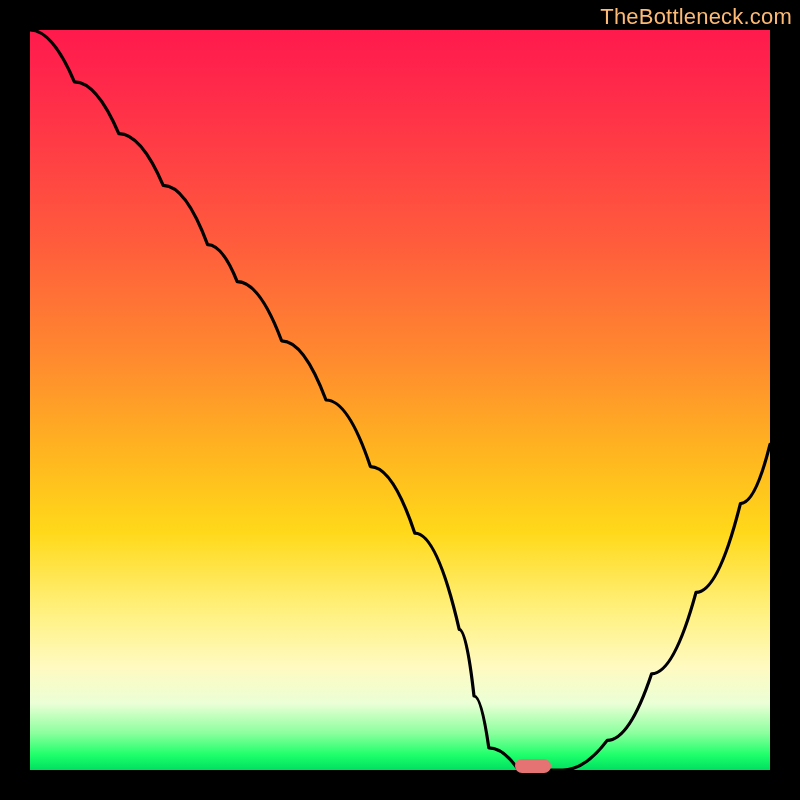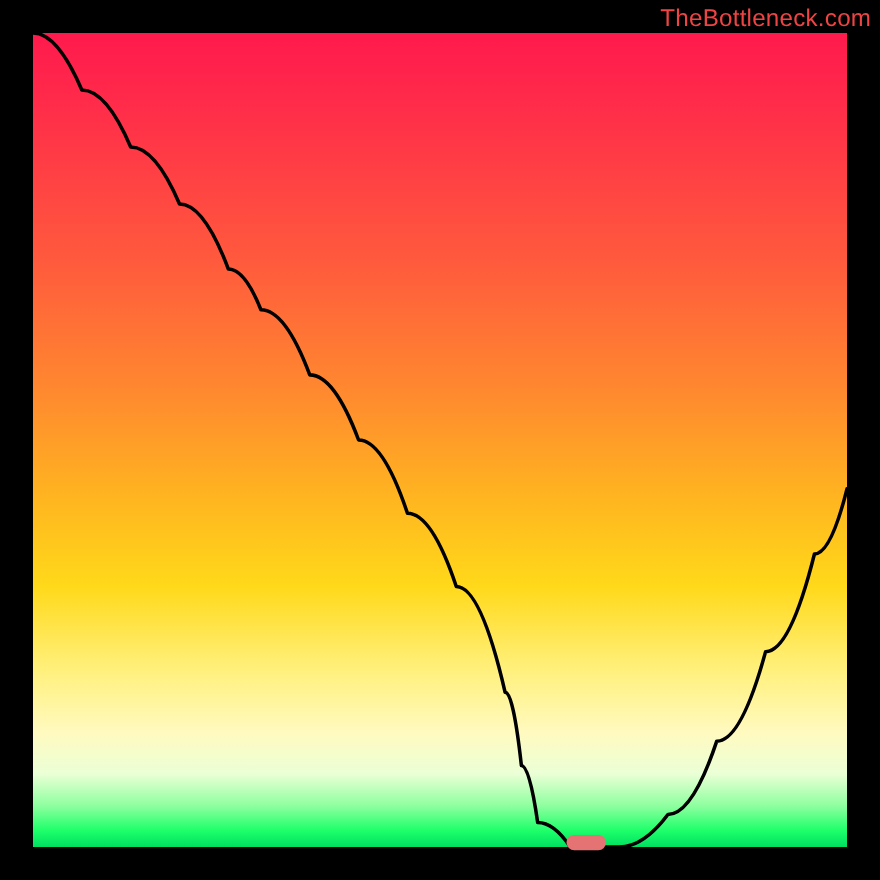--- a/index.html
+++ b/index.html
@@ -44,21 +44,21 @@
     position: absolute;
     left: 0;
     top: 0;
     width: 740px;
     height: 740px;
   }
   .watermark {
     position: absolute;
     top: 4px;
     right: 8px;
-    color: #ef4444;
+    color: #fdba74;
     font-size: 22px;
     font-weight: 400;
     letter-spacing: 0.2px;
   }
   .marker {
     position: absolute;
     width: 36px;
     height: 14px;
     border-radius: 7px;
     transform: translate(-50%, -50%);

